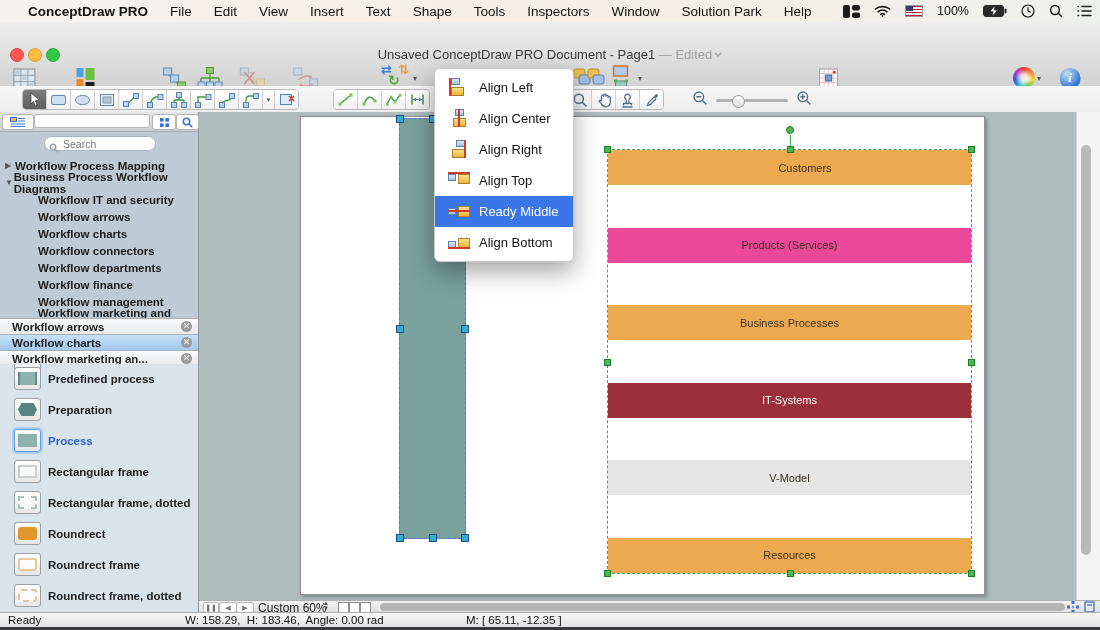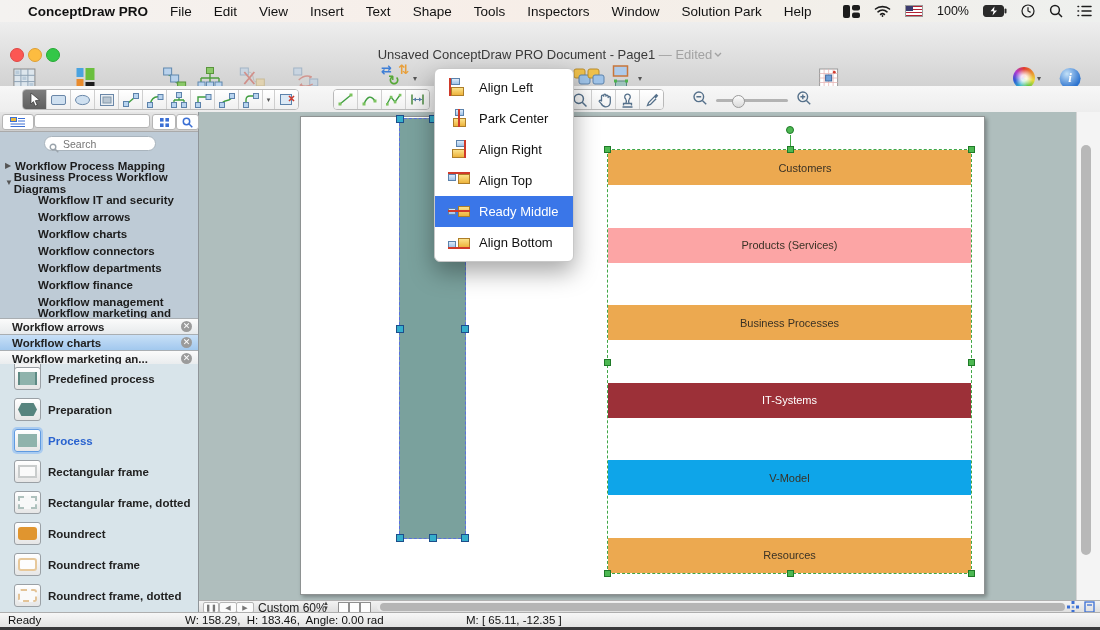--- a/index.html
+++ b/index.html
@@ -696,33 +696,33 @@
   </div>
 
   <div class="canvas">
     <div class="page">
       <div class="selection">
 
           <div class="bar" style="background: rgb(236, 169, 80);">
             <span style="color: rgb(58, 50, 37); margin-left: 31px;">Customers</span>
           </div>
 
-          <div class="bar" style="background: #fca5a5;">
+          <div class="bar" style="background: #ec4899;">
             <span style="color: rgb(58, 50, 37);">Products (Services)</span>
           </div>
 
           <div class="bar" style="background: rgb(236, 169, 80);">
             <span style="color: rgb(58, 50, 37);">Business Processes</span>
           </div>
 
           <div class="bar" style="background: rgb(156, 48, 56);">
             <span style="color: rgb(255, 255, 255);">IT-Systems</span>
           </div>
 
-          <div class="bar" style="background: #0ea5e9;">
+          <div class="bar" style="background: #e5e5e5;">
             <span style="color: rgb(58, 50, 37);">V-Model</span>
           </div>
 
           <div class="bar" style="background: rgb(236, 169, 80);">
             <span style="color: rgb(58, 50, 37);">Resources</span>
           </div>
 
         <span class="rot-line"></span>
         <span class="rot-dot"></span>
         <span class="gh" style="left:-4px;top:-4px"></span>
@@ -760,21 +760,21 @@
         </span>
         <span>Align Left</span>
       </div>
 
       <div class="menu-item">
         <span class="mi ic-align-center">
           <span class="b"></span>
           <span class="y"></span>
           <span class="r"></span>
         </span>
-        <span>Park Center</span>
+        <span>Align Center</span>
       </div>
 
       <div class="menu-item">
         <span class="mi ic-align-right">
           <span class="b"></span>
           <span class="y"></span>
           <span class="r"></span>
         </span>
         <span>Align Right</span>
       </div>

